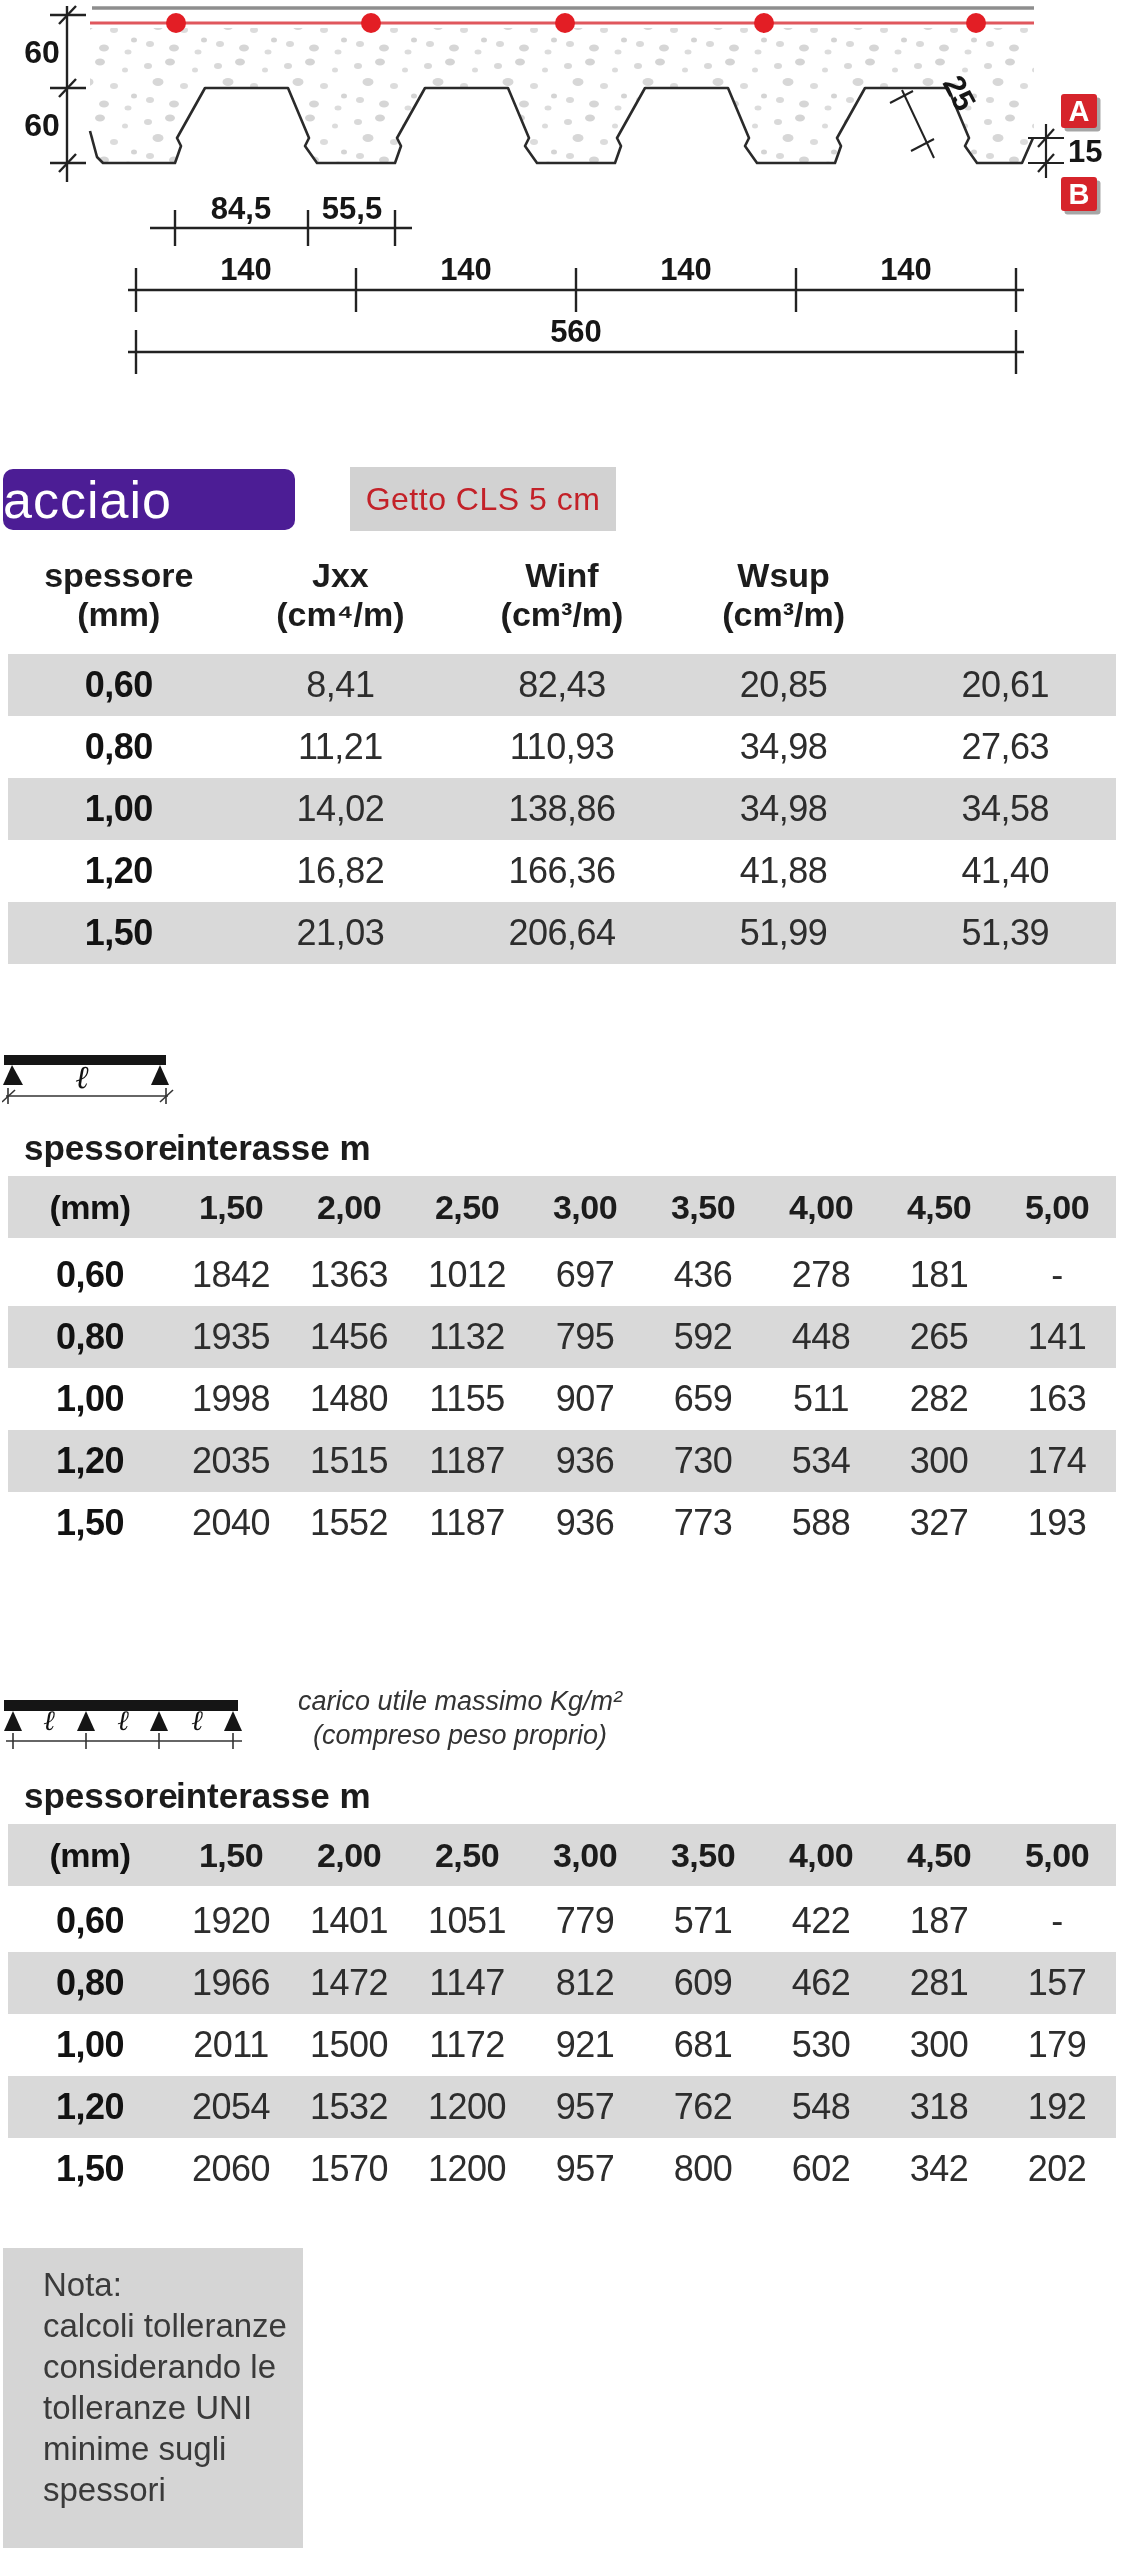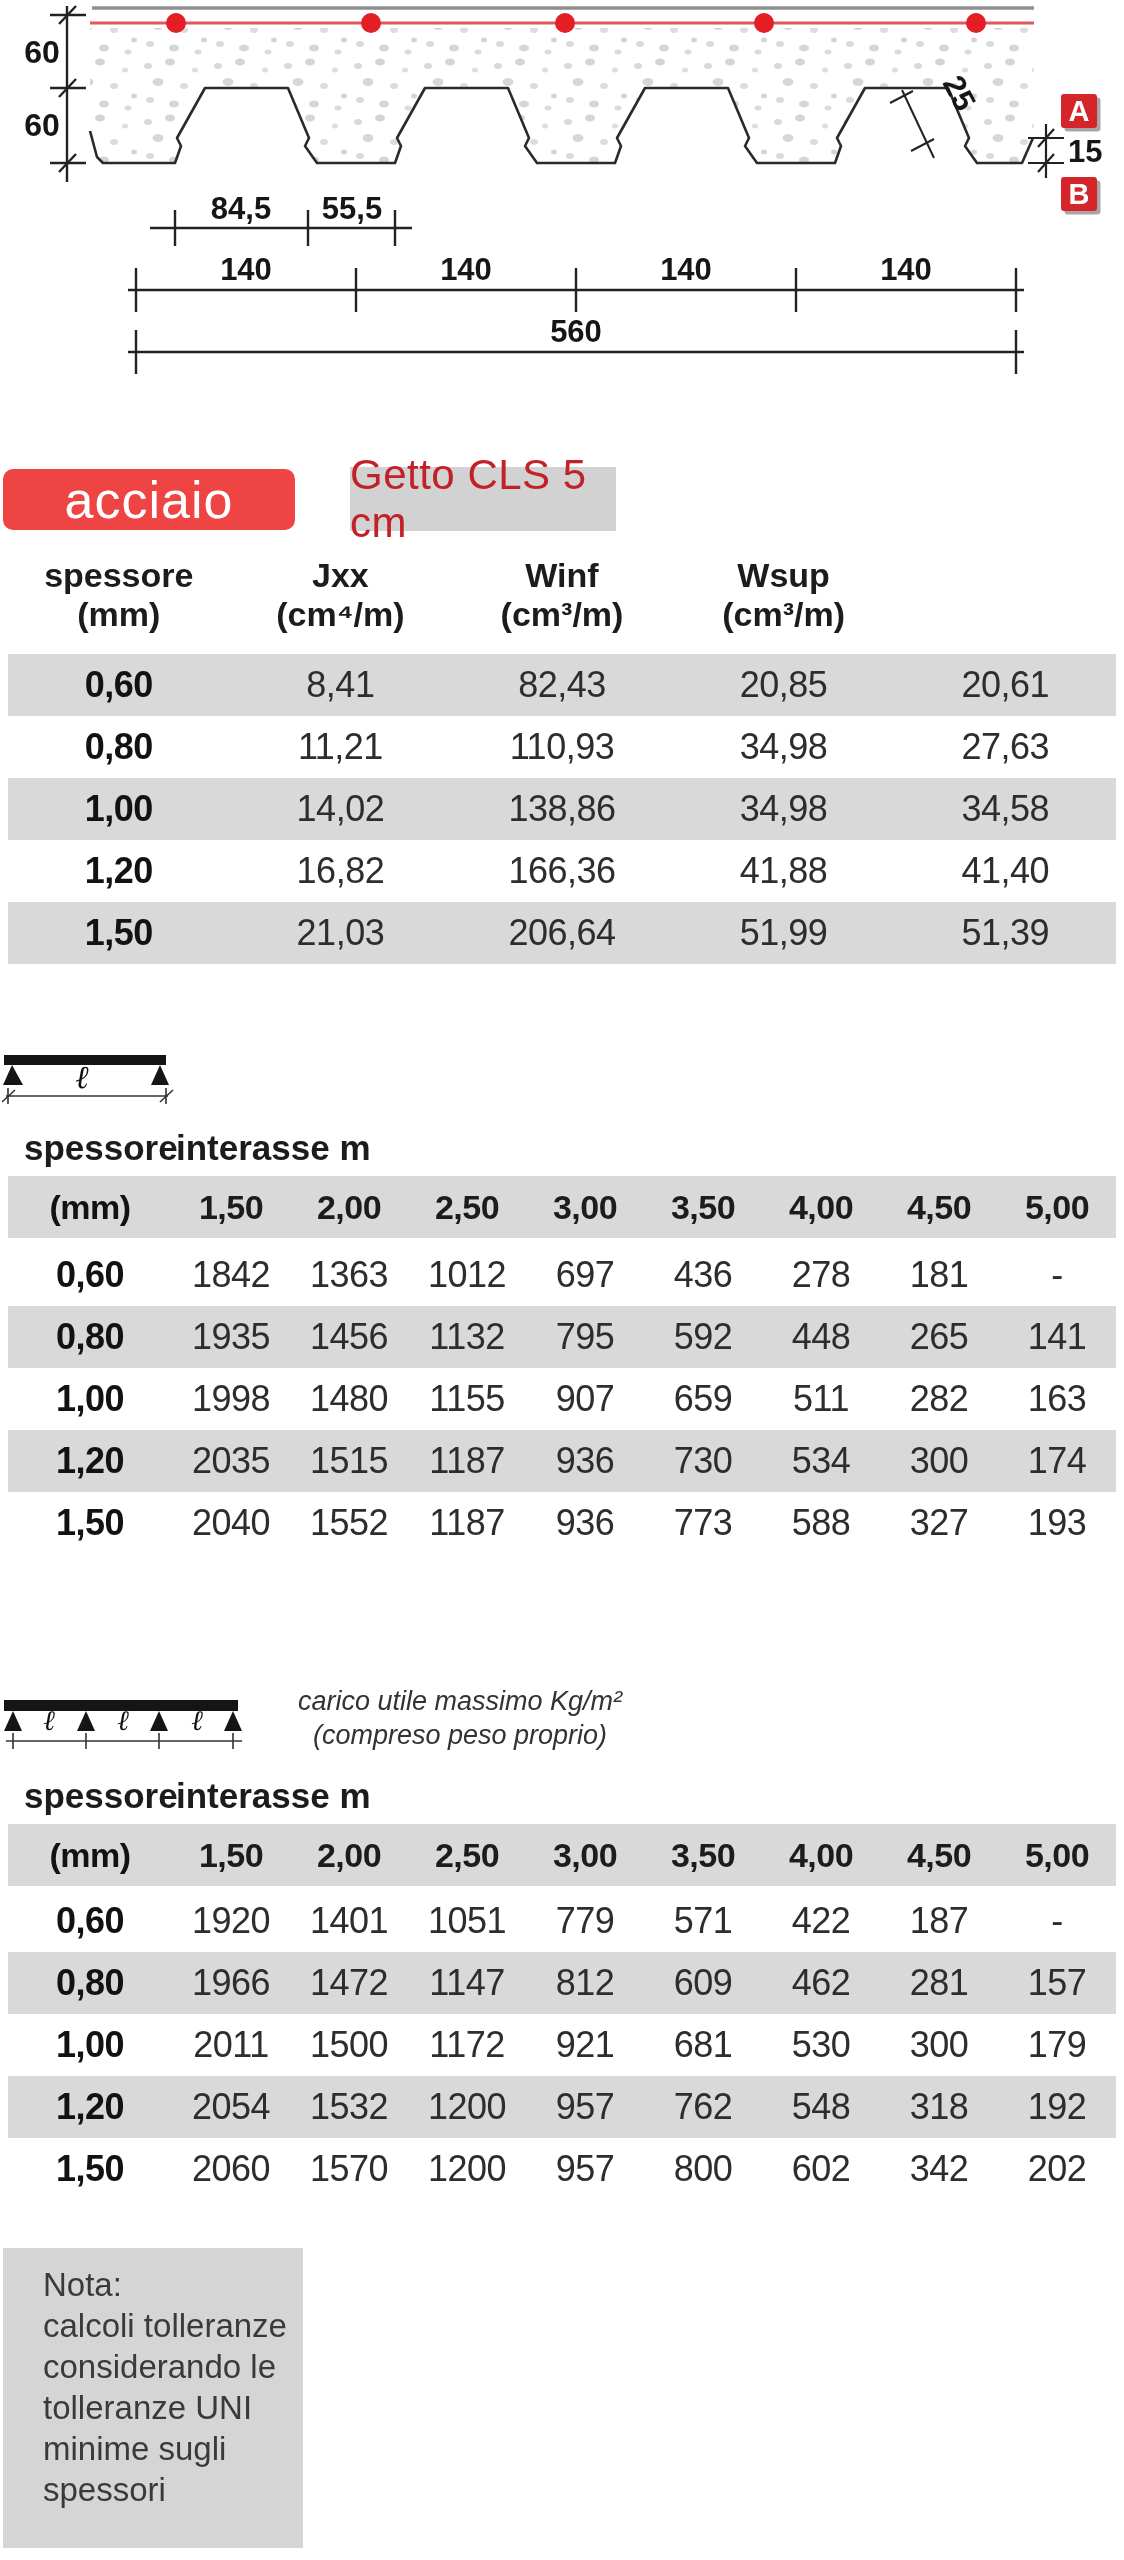--- a/index.html
+++ b/index.html
@@ -1,26 +1,26 @@
 <!DOCTYPE html>
 <html><head>
 <meta charset="utf-8">
 <style>
   html,body{margin:0;padding:0;background:#fff;}
   .canvas{position:relative;width:1124px;height:2560px;background:#fff;overflow:hidden;
           font-family:"Liberation Sans","DejaVu Sans",sans-serif;color:#222;padding-left:40px;}
   .abs{position:absolute;}
 
   
-  .badge-red{position:absolute;left:3px;top:469px;width:292px;height:61px;background:#ef4444;
-             border-radius:10px;display:flex;align-items:center;justify-content:center;
+  .badge-red{position:absolute;left:3px;top:469px;width:292px;height:61px;background:#4c1d95;
+             border-radius:10px;display:flex;align-items:center;justify-content:flex-start;
              color:#fff;font-size:52px;letter-spacing:1px;}
   .badge-gray{position:absolute;left:350px;top:467px;width:266px;height:64px;background:#d2d2d2;
               display:flex;align-items:center;justify-content:center;
-              color:#c32128;font-size:42px;letter-spacing:0.5px;}
+              color:#c32128;font-size:32px;letter-spacing:0.5px;}
 
   
   .row{position:absolute;left:8px;width:1108px;height:62px;display:grid;align-items:center;text-align:center;}
   .g5{grid-template-columns:repeat(5,1fr);}
   .g9{grid-template-columns:164px repeat(8,1fr);}
   .gray{background:#d9d9d9;}
   .c{font-size:36px;color:#2d2d2d;letter-spacing:-0.5px;}
   .row .c:first-child{font-weight:bold;color:#121212;}
   .hdr .c{font-weight:bold;color:#1c1c1c;font-size:34px;}
 

